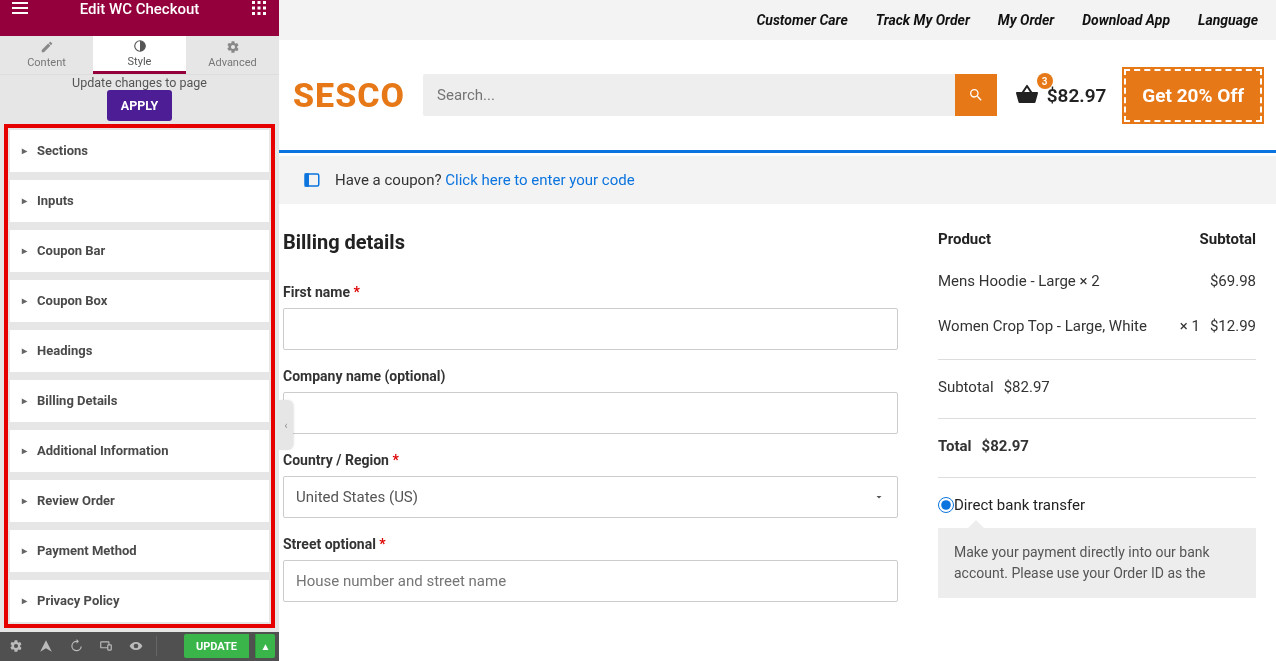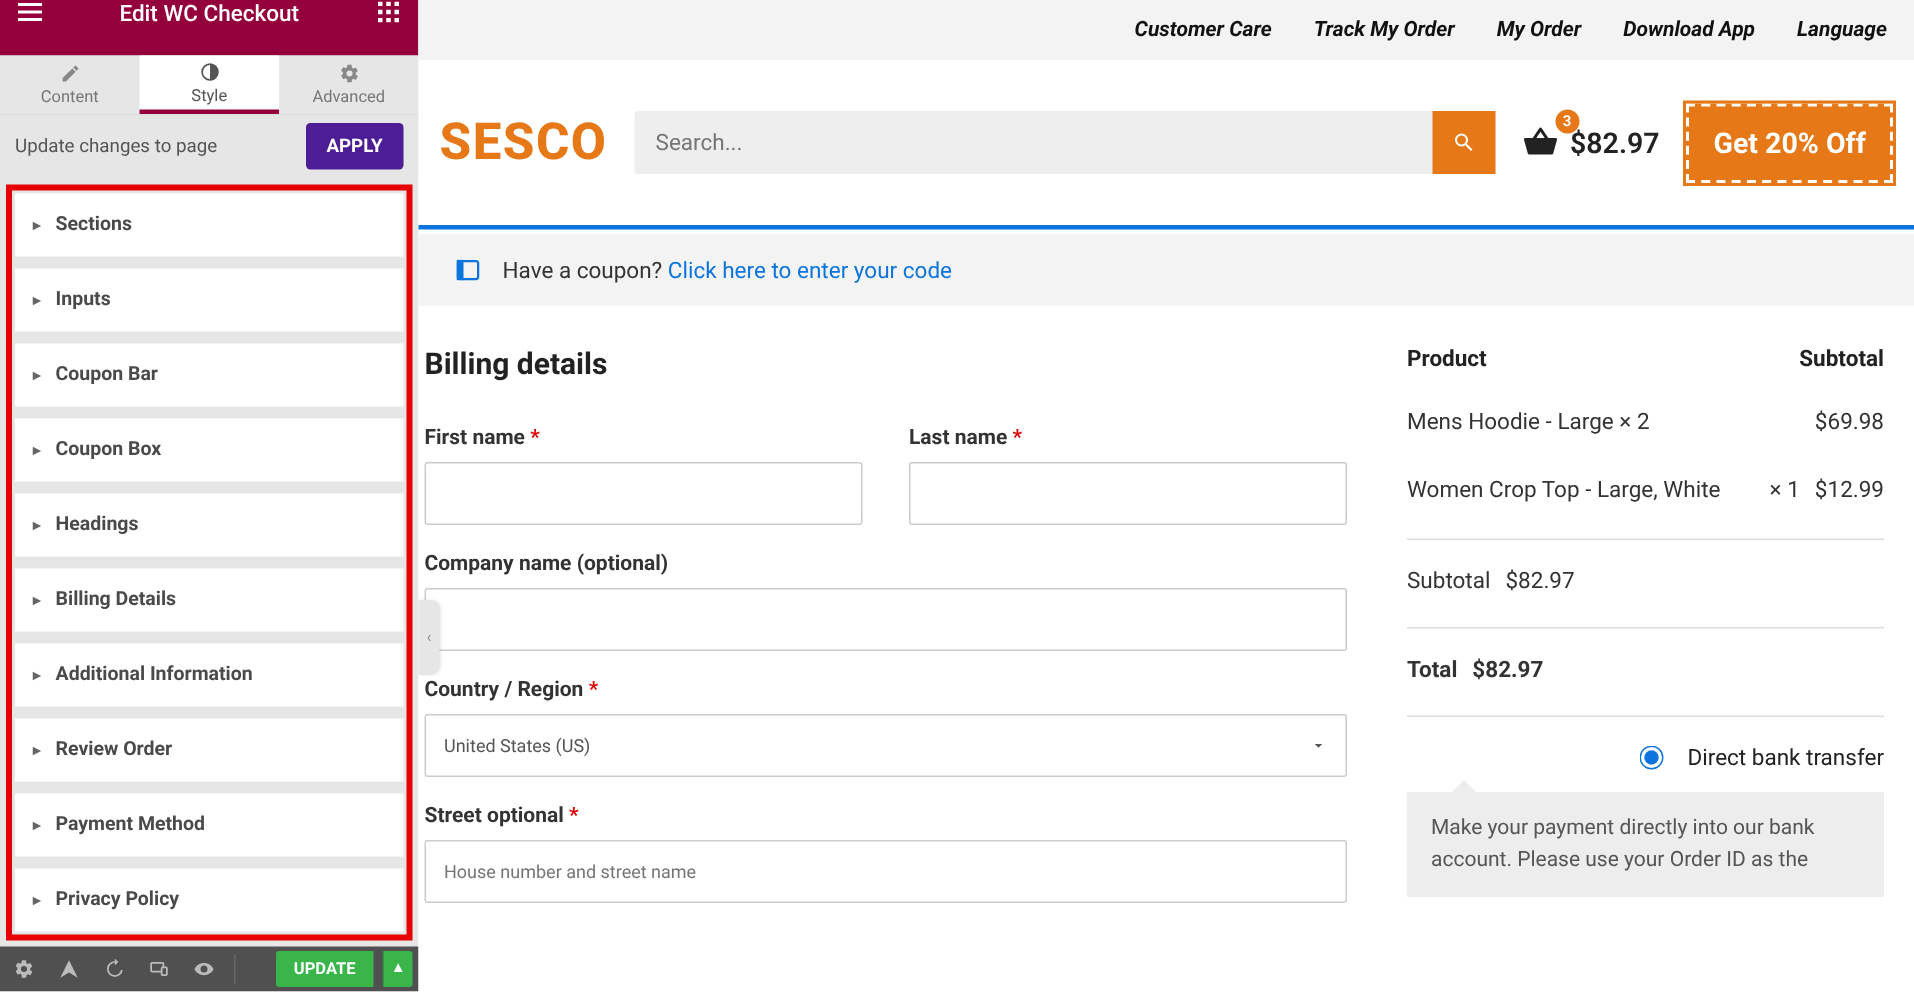--- a/index.html
+++ b/index.html
@@ -6,21 +6,21 @@
 body { width:1276px; height:661px; overflow:hidden; background:#fff; display:flex; }
 .sidebar { width:279px; height:661px; background:#e6e6e6; display:flex; flex-direction:column; }
 .sidebar-head { height:40px; background:#93003c; color:#fff; display:flex; align-items:flex-start; padding:0 8px; }
 .sidebar-head .menu-ico { width:24px; text-align:center; cursor:pointer; }
 .sidebar-head .title { flex:1; text-align:center; font-weight:500; font-size:15px; }
 .sidebar-head .grid-ico { width:24px; text-align:center; cursor:pointer; }
 .tabs { height:44px; display:flex; background:#e6e6e6; border-bottom:1px solid #ddd; }
 .tab { flex:1; display:flex; flex-direction:column; align-items:center; justify-content:center; font-size:11px; color:#777; cursor:pointer; }
 .tab svg { margin-bottom:2px; }
 .tab.active { background:#fff; border-bottom:3px solid #93003c; color:#555; }
-.apply-row { height:44px; display:flex; align-items:center; justify-content:space-between; padding:0 10px; background:#e6e6e6; }
+.apply-row { height:44px; display:flex; align-items:center; justify-content:space-between; padding:0 10px; background:#e6e6e6;flex-direction:column; }
 .apply-row span { font-size:12.5px; color:#555; }
 .apply-btn { background:#4c1d95; color:#fff; border:none; padding:8px 14px; font-size:12.5px; font-weight:700; border-radius:3px; cursor:pointer; }
 .panel-wrap { flex:1; padding:5px 4px 4px 4px; position:relative; }
 .red-box { position:absolute; left:4px; right:4px; top:5px; bottom:4px; border:4px solid #e60000; pointer-events:none; }
 .panel-list { display:flex; flex-direction:column; gap:8px; padding:6px 6px; }
 .panel-item { background:#fff; height:42px; display:flex; align-items:center; padding:0 12px; font-size:13px; font-weight:700; color:#4a4a4a; cursor:pointer; }
 .panel-item .caret { margin-right:10px; font-size:10px; color:#666; }
 .sidebar-footer { height:33px; background:#505050; display:flex; align-items:center; padding:0 4px; gap:6px; }
 .sidebar-footer .f-ico { width:24px; height:24px; display:flex; align-items:center; justify-content:center; color:#ccc; cursor:pointer; }
 .sidebar-footer .sep { width:1px; height:20px; background:#666; margin:0 2px; }
@@ -41,29 +41,29 @@
 .blueline { height:3px; background:#0b74de; margin:0 0 3px 0; }
 .coupon { margin:0 0 26px 0; background:#f3f3f3; height:48px; display:flex; align-items:center; padding:0 24px; gap:14px; font-size:15px; color:#333; }
 .coupon a { color:#0b74de; cursor:pointer; }
 .content { flex:1; display:flex; padding:0 4px 0 0; gap:40px; overflow:hidden; }
 .col-left { flex:1; padding-left:4px; }
 .col-left h2 { font-size:20px; font-weight:700; color:#222; margin-bottom:30px; }
 .field-row { display:flex; gap:31px; margin-bottom:18px; }
 .field { flex:1; }
 .flabel { font-size:14px; font-weight:700; color:#333; margin-bottom:8px; display:block; }
 .req { color:#d00; }
-.field input, .field .select { width:100%; height:42px; border:1px solid #ccc; border-radius:2px; padding:0 12px; font-size:12px; color:#555; background:#fff; }
+.field input, .field .select { width:100%; height:42px; border:1px solid #ccc; border-radius:2px; padding:0 12px; font-size:15px; color:#555; background:#fff; }
 .field .select { display:flex; align-items:center; justify-content:space-between; cursor:pointer; }
 .col-right { width:334px; padding-right:16px; }
 .order-head { display:flex; justify-content:space-between; font-weight:700; font-size:15px; color:#222; margin-bottom:22px; }
 .order-row { display:flex; justify-content:flex-start; align-items:center; font-size:15px; color:#333; margin-bottom:22px; gap:10px; }
 .order-row .name { flex:1; line-height:1.5; }
 .order-row .qty { color:#333; }
 .divider { height:1px; background:#ddd; margin:10px 0 18px; }
-.payment-opt { display:flex; align-items:center; gap:16px; font-size:15px; color:#222; margin:14px 0 14px;justify-content:flex-end; }
+.payment-opt { display:flex; align-items:center; font-size:15px; color:#222; margin:14px 0 14px; }
 .payment-opt input { width:16px; height:16px; accent-color:#0b74de; }
 .payment-box { background:#ededed; padding:14px 16px; font-size:14px; color:#555; line-height:1.5; position:relative; }
 .payment-box:before { content:""; position:absolute; top:-8px; left:30px; border-left:8px solid transparent; border-right:8px solid transparent; border-bottom:8px solid #ededed; }
 .tot { font-weight:700; }
 </style>
 </head>
 <body>
 
 <div class="sidebar">
   <div class="sidebar-head">
@@ -232,24 +232,20 @@
     </div>
   </div>
   <div class="content">
     <div class="col-left">
       <h2>Billing details</h2>
       <div class="field-row">
         <div class="field">
           <label class="flabel"><span>First name</span> <span class="req">*</span></label>
           <input style="">
         </div>
-        <div class="field">
-          <label class="flabel"><span>Last name</span> <span class="req">*</span></label>
-          <input style="">
-        </div>
       </div>
       <div class="field" style="margin-bottom:18px">
         <label class="flabel">Company name (optional)</label>
         <input style="">
       </div>
       <div class="field" style="margin-bottom:18px">
         <label class="flabel"><span>Country / Region</span> <span class="req">*</span></label>
         <div class="select">
           <span>United States (US)</span>
           <svg width="12" height="12" viewBox="0 0 24 24" fill="#555">

